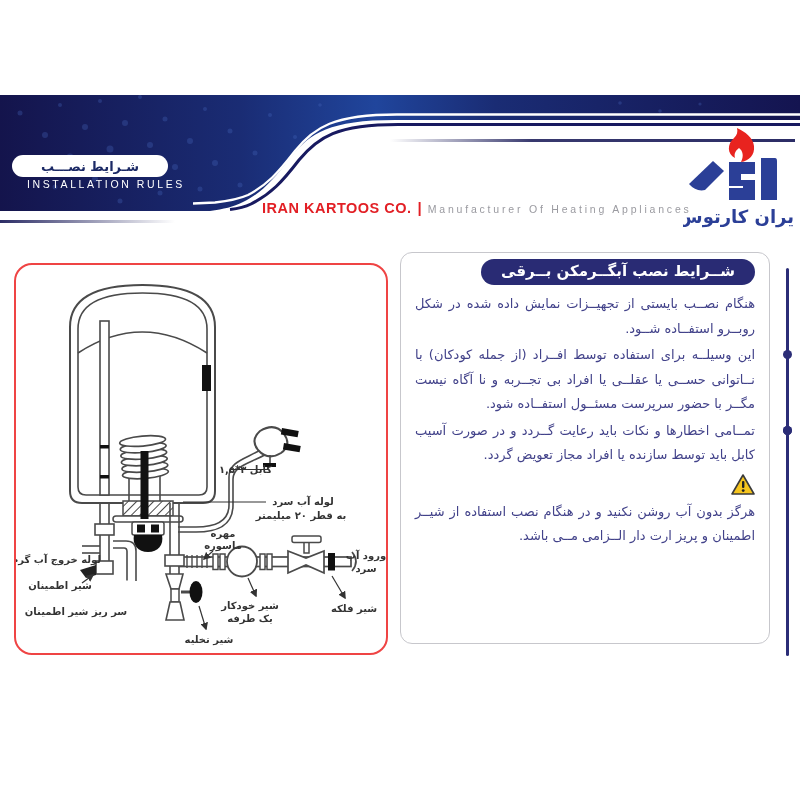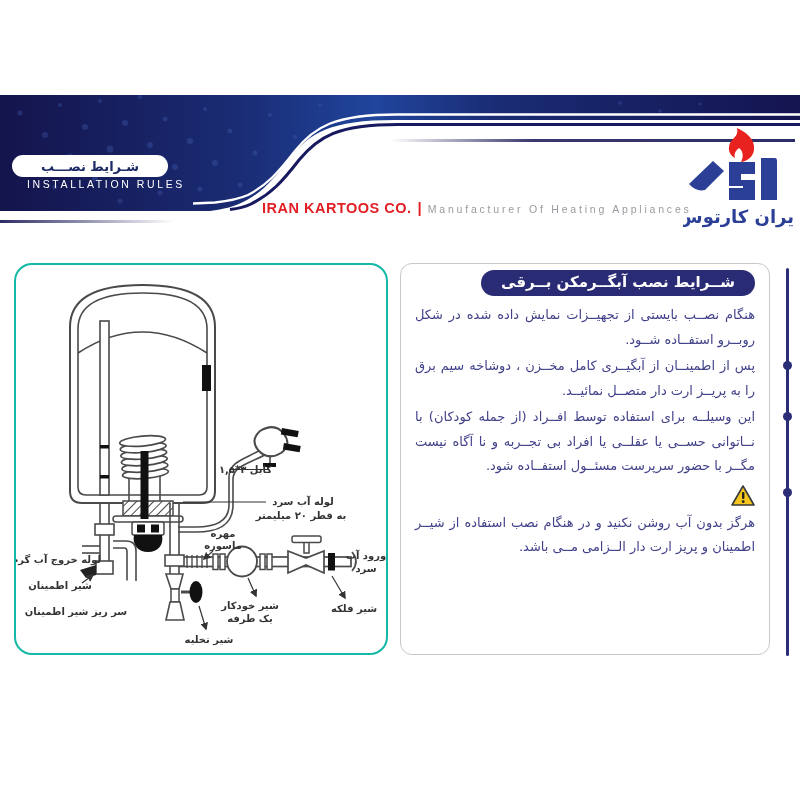--- a/index.html
+++ b/index.html
@@ -17,22 +17,22 @@
   .company{color:#e21f25;font-weight:bold;font-size:14.5px;letter-spacing:.5px;}
   .divider{color:#e21f25;font-weight:bold;font-size:15px;}
   .tagline{color:#9a9aa0;font-size:10.5px;letter-spacing:2.8px;}
   .rule-right{position:absolute;left:390px;top:139px;width:405px;height:3px;
               background:linear-gradient(to right,rgba(21,22,85,0),rgba(21,22,85,.85) 35%,rgba(21,22,85,.9));}
   .rule-left{position:absolute;left:0;top:220px;width:175px;height:3px;
              background:linear-gradient(to right,rgba(21,22,85,.9),rgba(21,22,85,0));}
   .logo{position:absolute;left:683px;top:128px;z-index:3;}
   
   .left-panel{position:absolute;left:14px;top:263px;width:374px;height:392px;box-sizing:border-box;
-              border:2px solid #14b8a6;border-radius:18px;background:#fff;}
-  .right-panel{position:absolute;left:400px;top:263px;width:370px;height:392px;box-sizing:border-box;
+              border:2px solid #ef4444;border-radius:18px;background:#fff;}
+  .right-panel{position:absolute;left:400px;top:252px;width:370px;height:392px;box-sizing:border-box;
                border:1.5px solid #c7c7cc;border-radius:12px;background:#fff;direction:rtl;
                padding:6px 14px 0 14px;}
   .vline{position:absolute;left:786px;top:268px;width:3px;height:388px;background:#2b2d77;border-radius:2px;}
   .heading-pill{width:fit-content;background:#292b74;color:#ffffff;font-weight:bold;font-size:15px;
                 padding:3px 20px 5px 20px;border-radius:14px;margin:0 0 7px 0;}
   .item{position:relative;font-size:13px;line-height:24.5px;color:#42428a;text-align:justify;
         margin-bottom:2px;}
   .dot{position:absolute;right:-37px;top:7px;width:9px;height:9px;border-radius:50%;background:#2b2d77;}
   .warn-row{display:flex;align-items:center;gap:8px;margin:6px 0 5px 0;}
   .warn-pill{background:#292b74;color:#fff;font-weight:bold;font-size:14px;
@@ -258,28 +258,28 @@
 
   <div class="right-panel">
     <div class="heading-pill">
       <span>شــرایط نصب آبگــرمکن بــرقی</span>
     </div>
     <div class="item">
       <span>هنگام نصــب بایستی از تجهیــزات نمایش داده شده در شکل روبــرو استفــاده شــود.</span>
     </div>
     <div class="item">
       <span class="dot"></span>
-      <span>پس از اطمینــان از آبگیــری کامل مخــزن ، دوشاخه سیم برق را به پریــز ارت دار متصــل نمائیــد.</span>
+      <span>این وسیلــه برای استفاده توسط افــراد (از جمله کودکان) با نــاتوانی حســی یا عقلــی یا افراد بی تجــربه و نا آگاه نیست مگــر با حضور سرپرست مسئــول استفــاده شود.</span>
     </div>
     <div class="item">
       <span class="dot"></span>
-      <span>این وسیلــه برای استفاده توسط افــراد (از جمله کودکان) با نــاتوانی حســی یا عقلــی یا افراد بی تجــربه و نا آگاه نیست مگــر با حضور سرپرست مسئــول استفــاده شود.</span>
     </div>
     <div class="item">
       <span class="dot"></span>
+      <span>تمــامی اخطارها و نکات باید رعایت گــردد و در صورت آسیب کابل باید توسط سازنده یا افراد مجاز تعویض گردد.</span>
     </div>
 
     <div class="warn-row">
       <svg width="24" height="21" viewBox="0 0 24 21">
         <polygon points="12,1 23,20 1,20" fill="#f6c51e" stroke="#3a3a3a" stroke-width="1.6" stroke-linejoin="round"></polygon>
         <rect x="11" y="7" width="2.4" height="7" rx="1" fill="#222222"></rect>
         <circle cx="12.2" cy="16.6" r="1.4" fill="#222222"></circle>
       </svg>
     </div>
     <div class="warn-text">هرگز بدون آب روشن نکنید و در هنگام نصب استفاده از شیــر اطمینان و پریز ارت دار الــزامی مــی باشد.</div>

